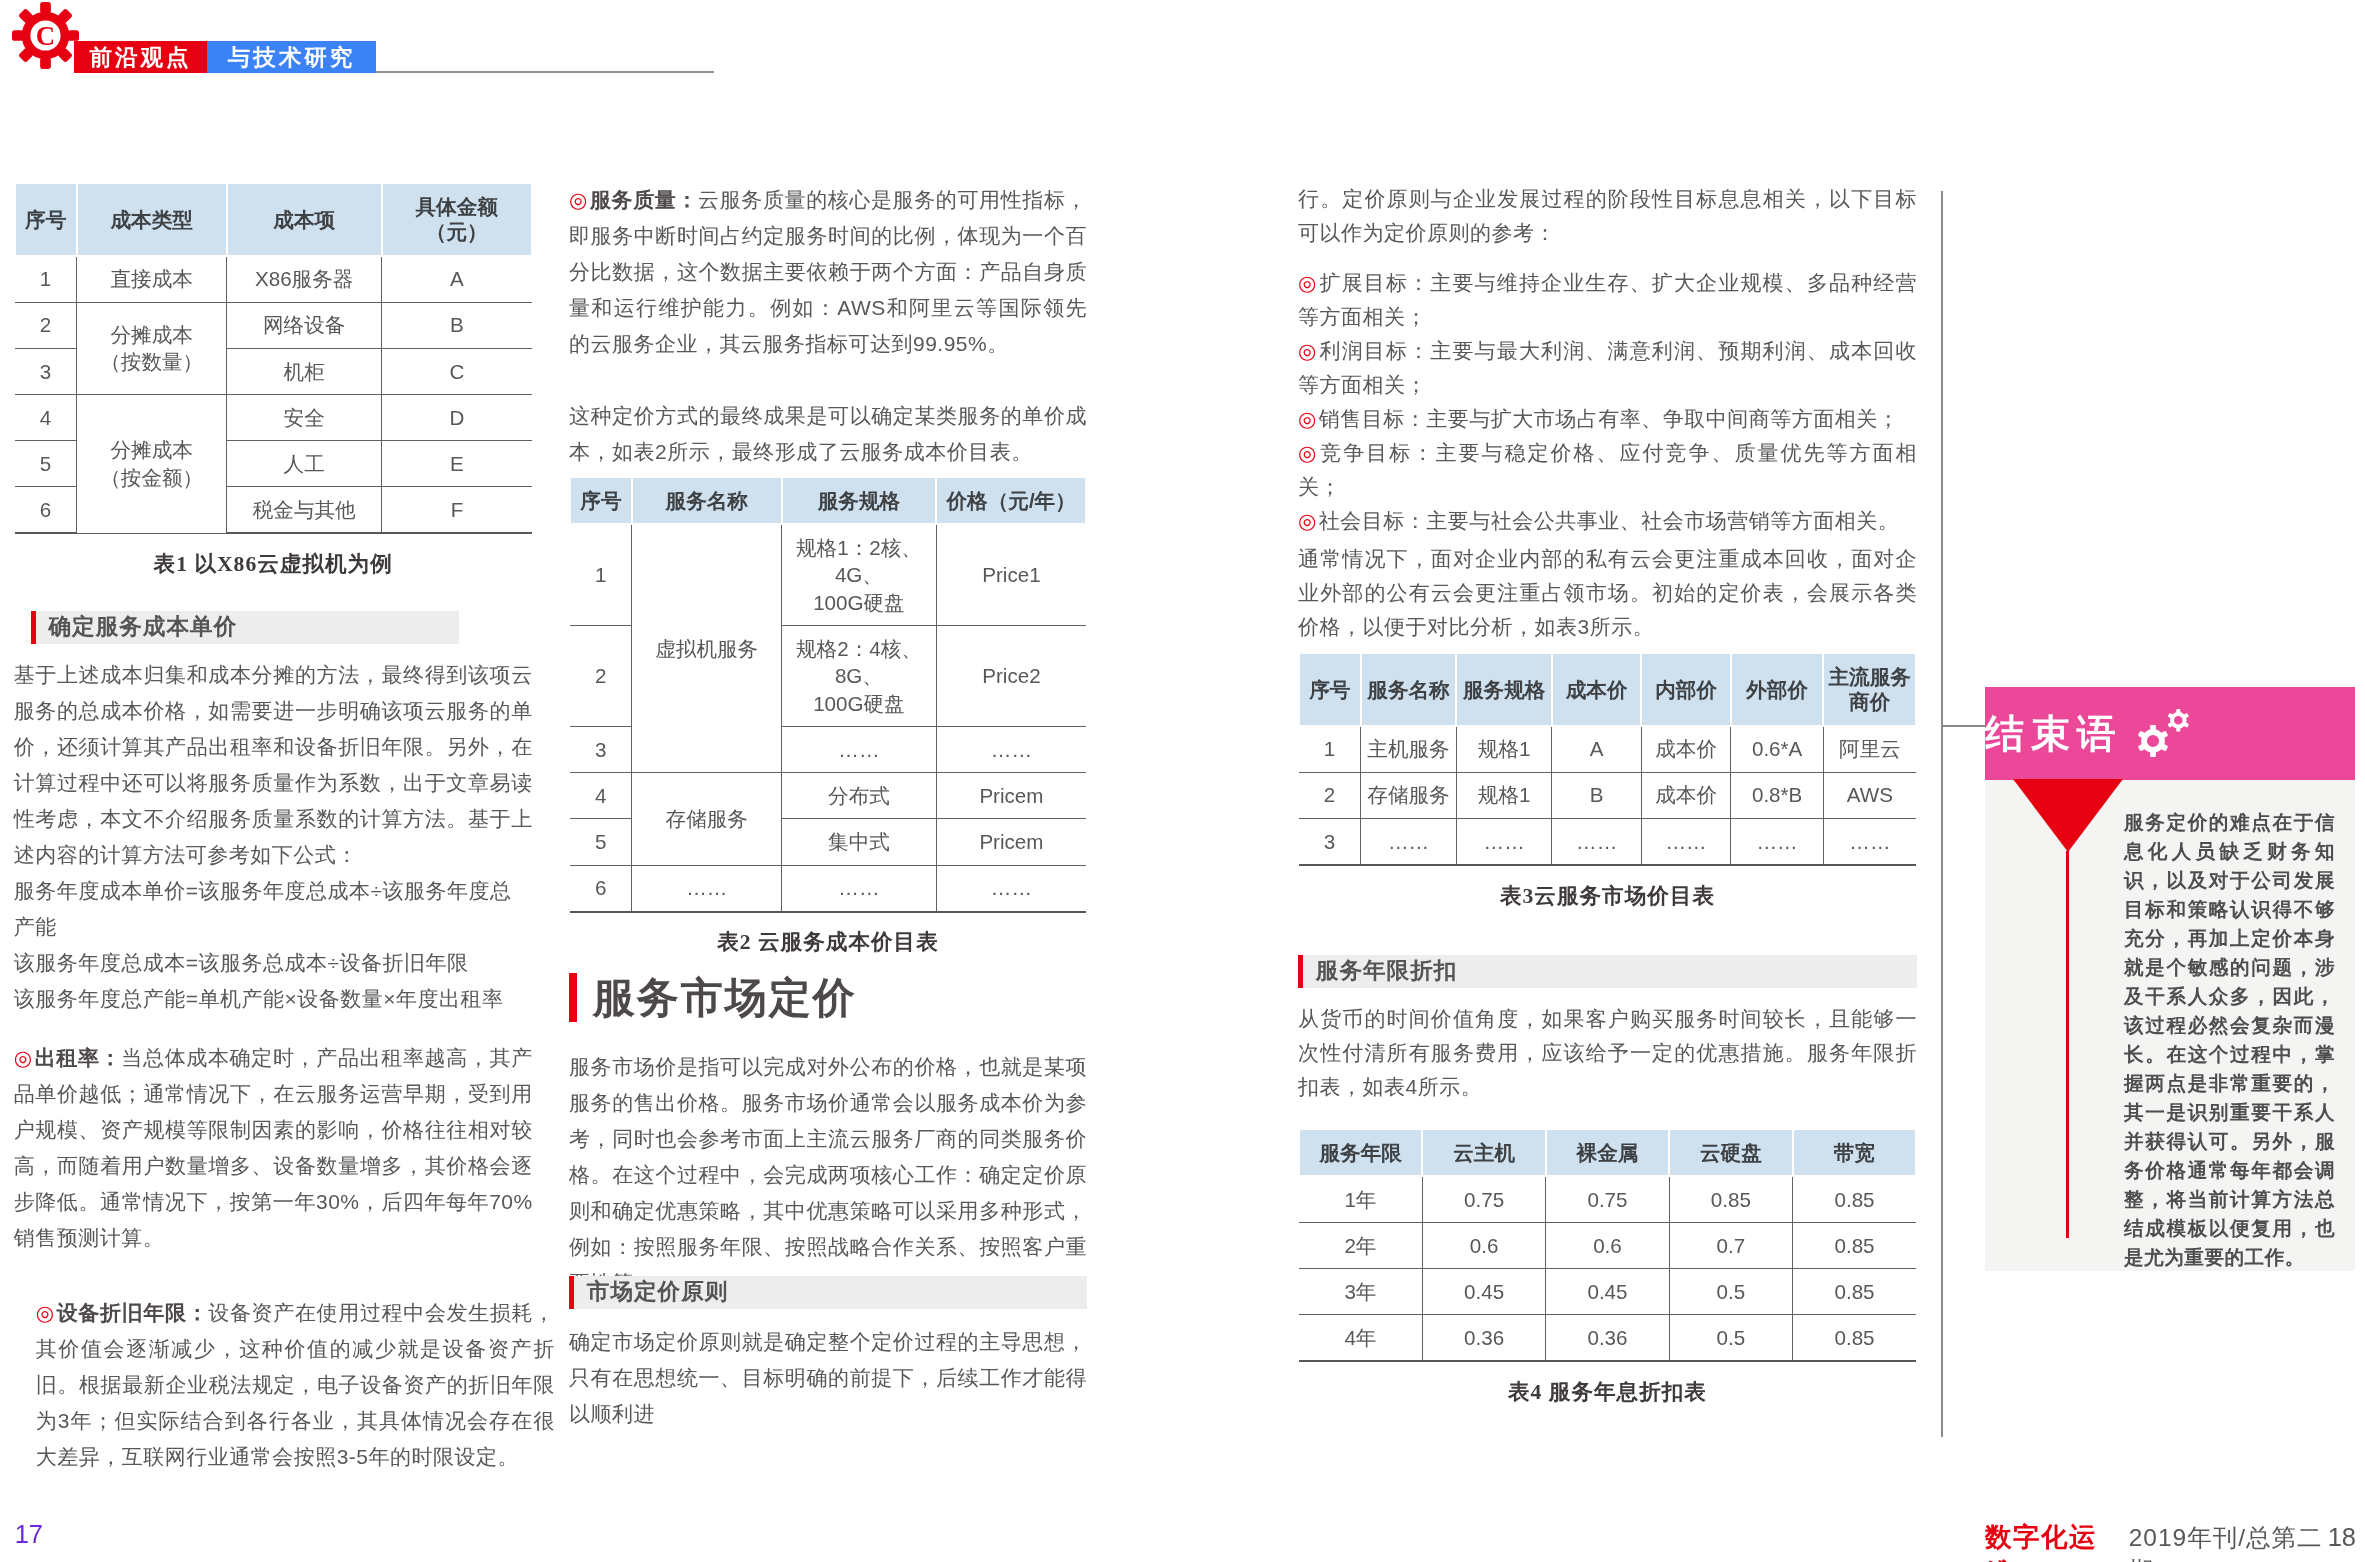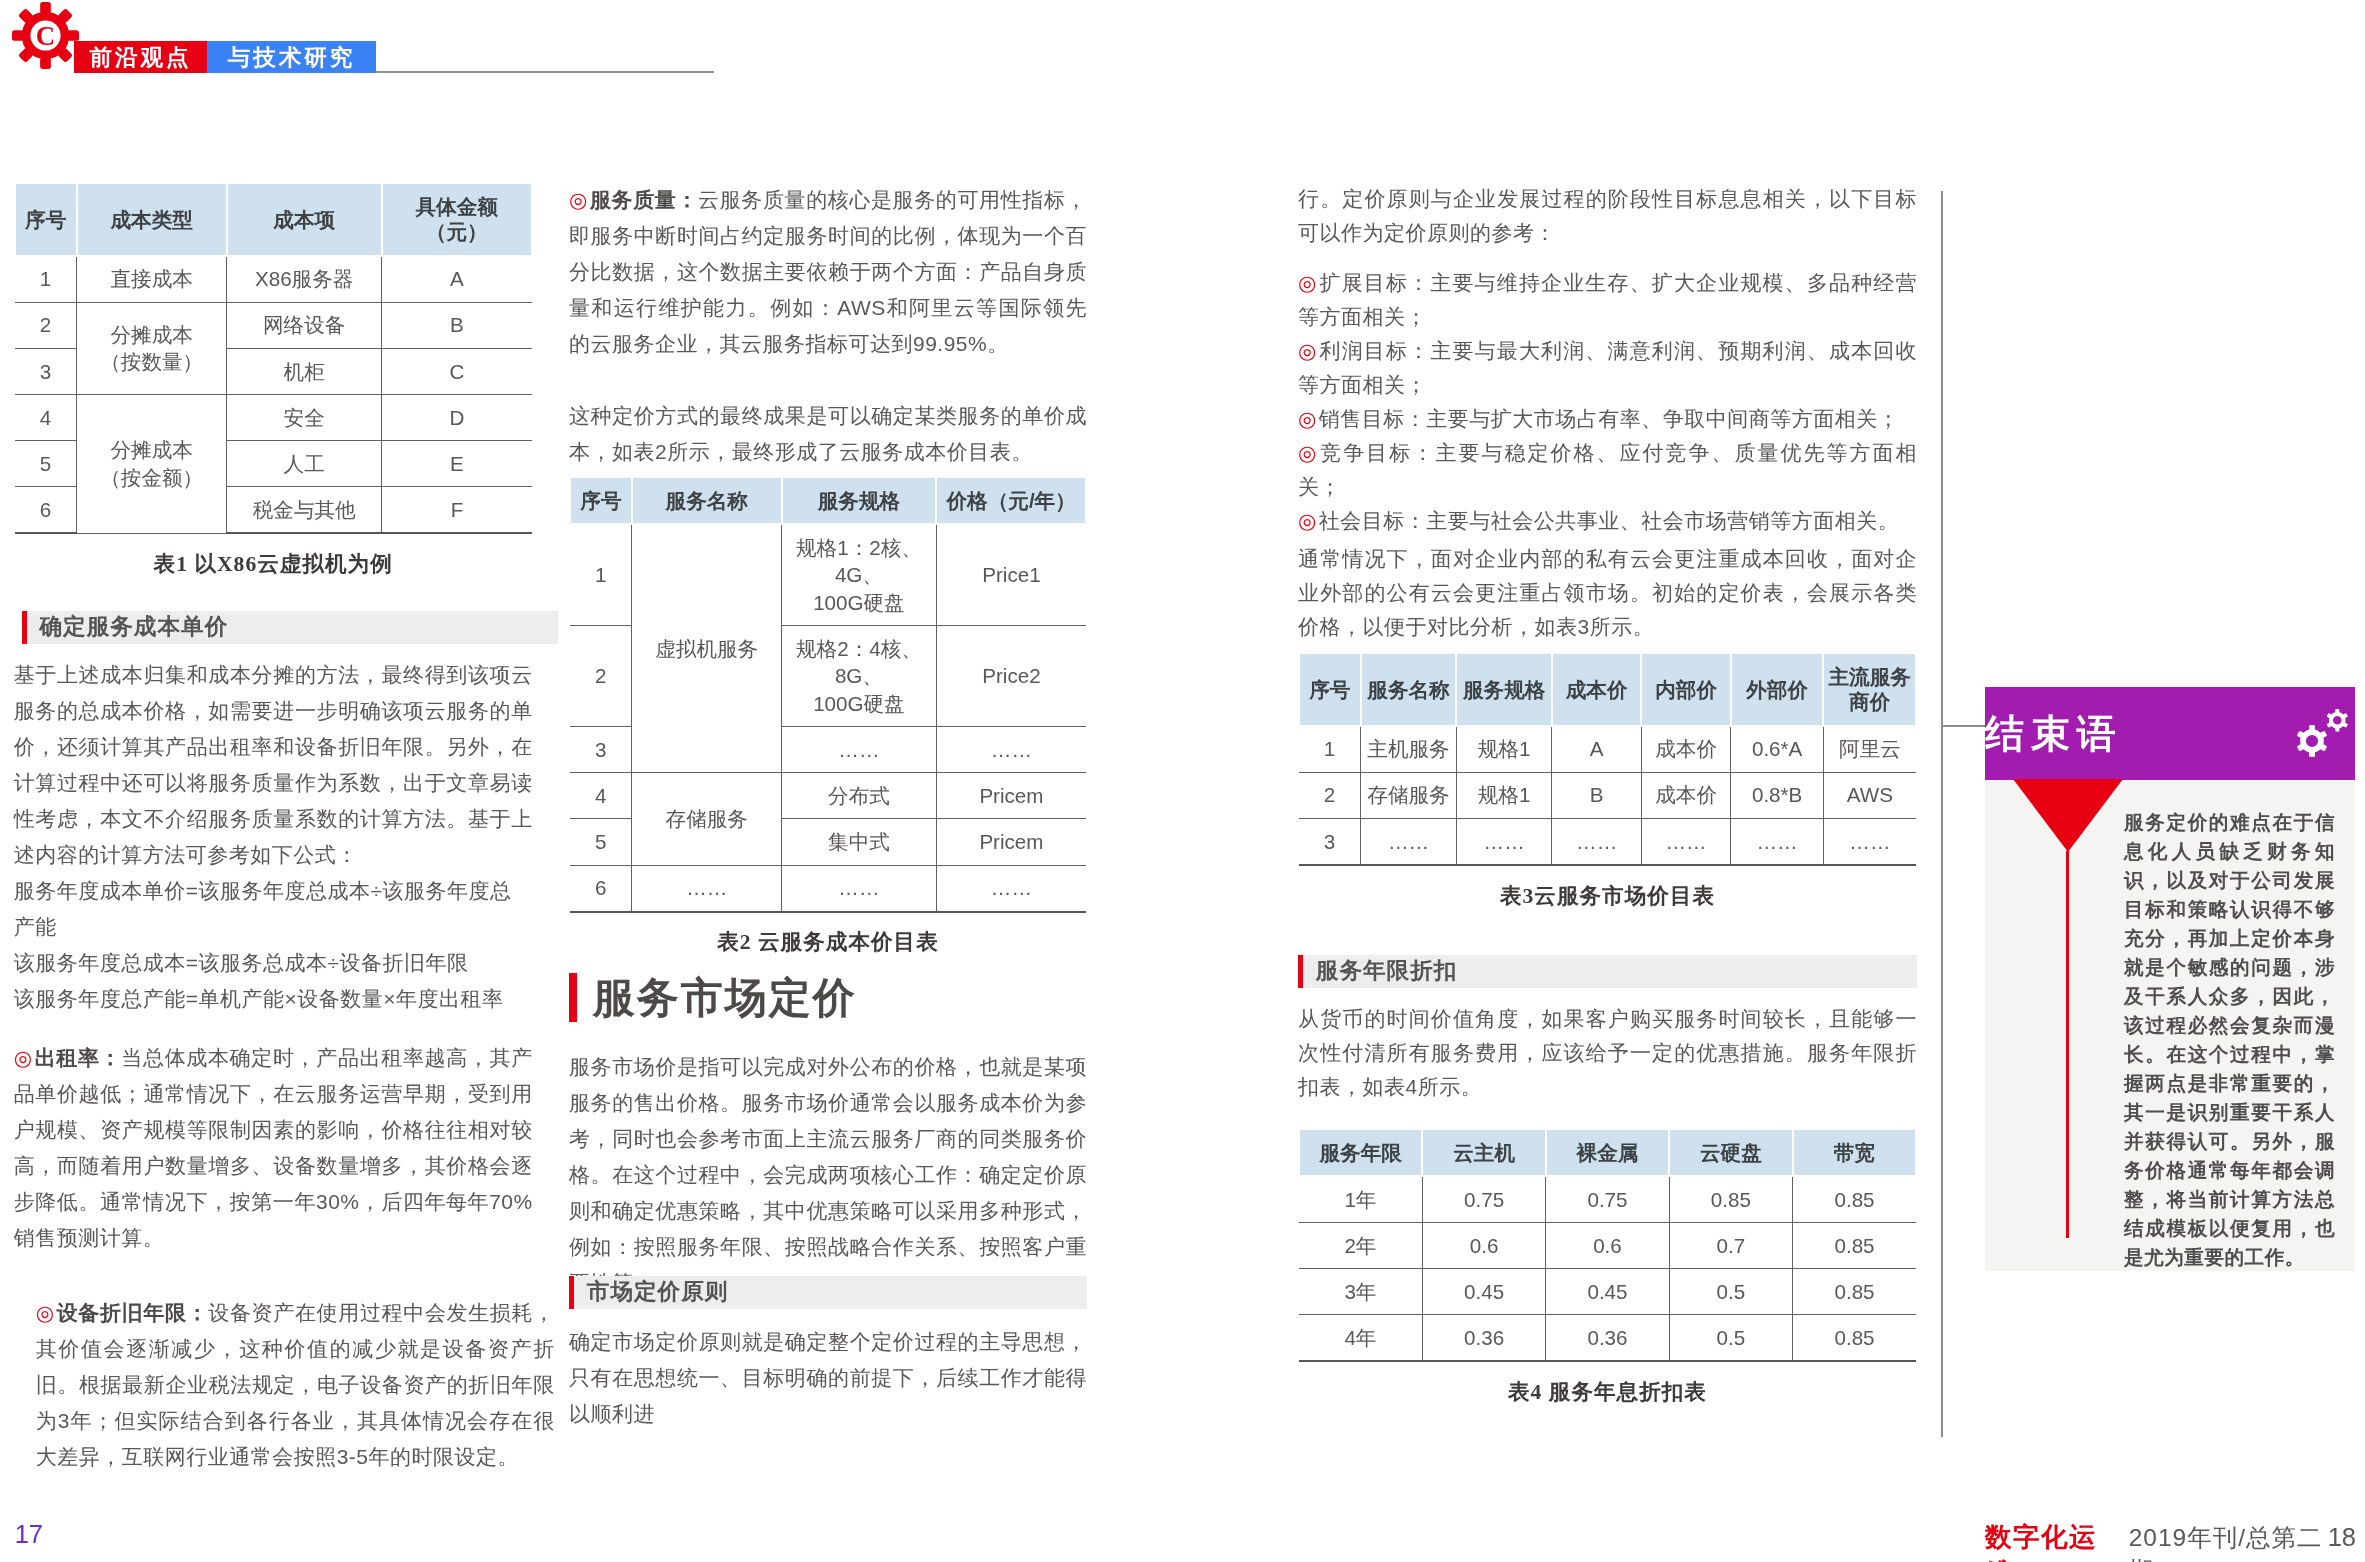--- a/index.html
+++ b/index.html
@@ -70,21 +70,21 @@
     font-weight:700;font-size:21.6px;color:#3e3a39;
     text-align:center;margin-top:14.7px;letter-spacing:1px;
   }
 
   
   .vdivider{position:absolute;left:1941px;top:191px;width:1.5px;height:1246px;background:#8a8c8e;}
   .connector{position:absolute;left:1942px;top:725px;width:43px;height:1.5px;background:#8a8c8e;}
 
   .banner{
     position:absolute;left:1985px;top:687px;width:370px;height:93px;
-    background:#a21caf;display:flex;align-items:center;justify-content:space-between;gap:14.7px;
+    background:#ec4899;display:flex;align-items:center;justify-content:flex-start;gap:14.7px;
   }
   .banner-title{
     font-family:"Liberation Serif","DejaVu Serif",serif;
     color:#ffffff;font-size:39px;font-weight:700;letter-spacing:6.9px;
   }
   .gears{position:relative;width:59px;height:54px;}
   .gear-big{position:absolute;left:0;top:18.6px;}
   .gear-small{position:absolute;left:30px;top:2.9px;}
 
   .tri{
@@ -185,21 +185,21 @@
         <tr>
           <td>6</td>
           <td>税金与其他</td>
           <td>F</td>
         </tr>
       </tbody>
     </table>
     <div class="cap">表1 以X86云虚拟机为例</div>
   </div>
 
-  <div class="strip abs" style="left:8px;top:429px;width:536px;box-sizing:border-box;font-family:Liberation Serif, serif;">确定服务成本单价</div>
+  <div class="strip abs" style="left:17px;top:429px;width:428px;box-sizing:border-box;font-family:Liberation Serif, serif;">确定服务成本单价</div>
 
   <div class="abs" style="left:0;top:475px;width:519px;">
     <p class="body">基于上述成本归集和成本分摊的方法，最终得到该项云服务的总成本价格，如需要进一步明确该项云服务的单价，还须计算其产品出租率和设备折旧年限。另外，在计算过程中还可以将服务质量作为系数，出于文章易读性考虑，本文不介绍服务质量系数的计算方法。基于上述内容的计算方法可参考如下公式：</p>
     <p class="formula">服务年度成本单价=该服务年度总成本÷该服务年度总产能</p>
     <p class="formula">该服务年度总成本=该服务总成本÷设备折旧年限</p>
     <p class="formula">该服务年度总产能=单机产能×设备数量×年度出租率</p>
   </div>
 
   <div class="abs" style="left:0;top:858px;width:519px;">
     <p class="body">

